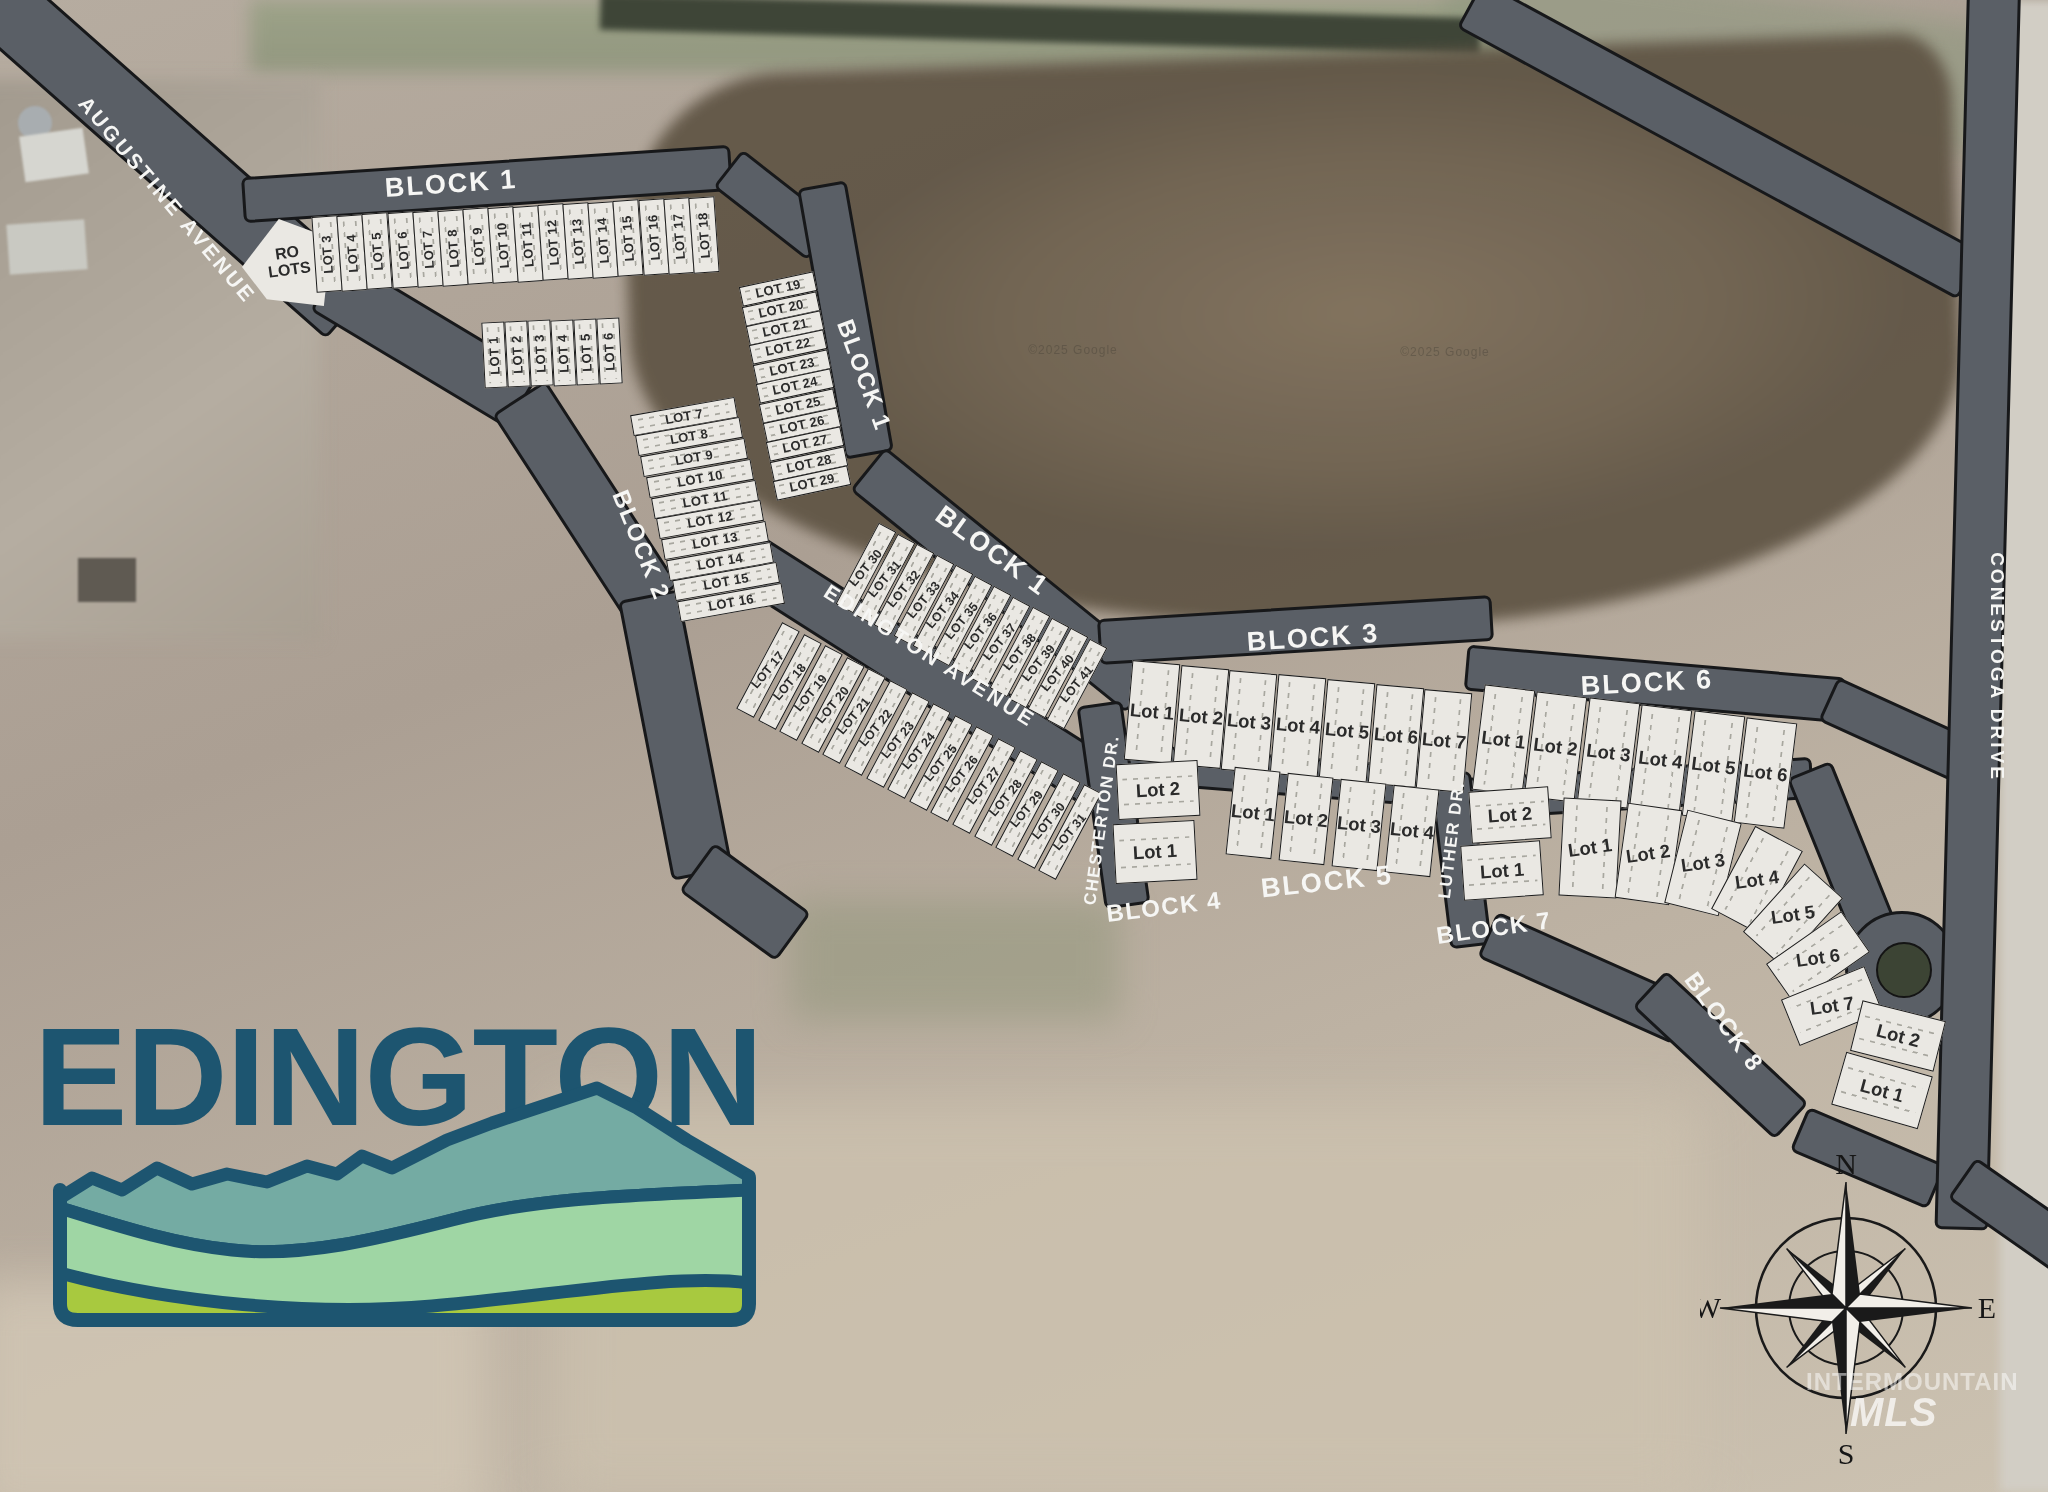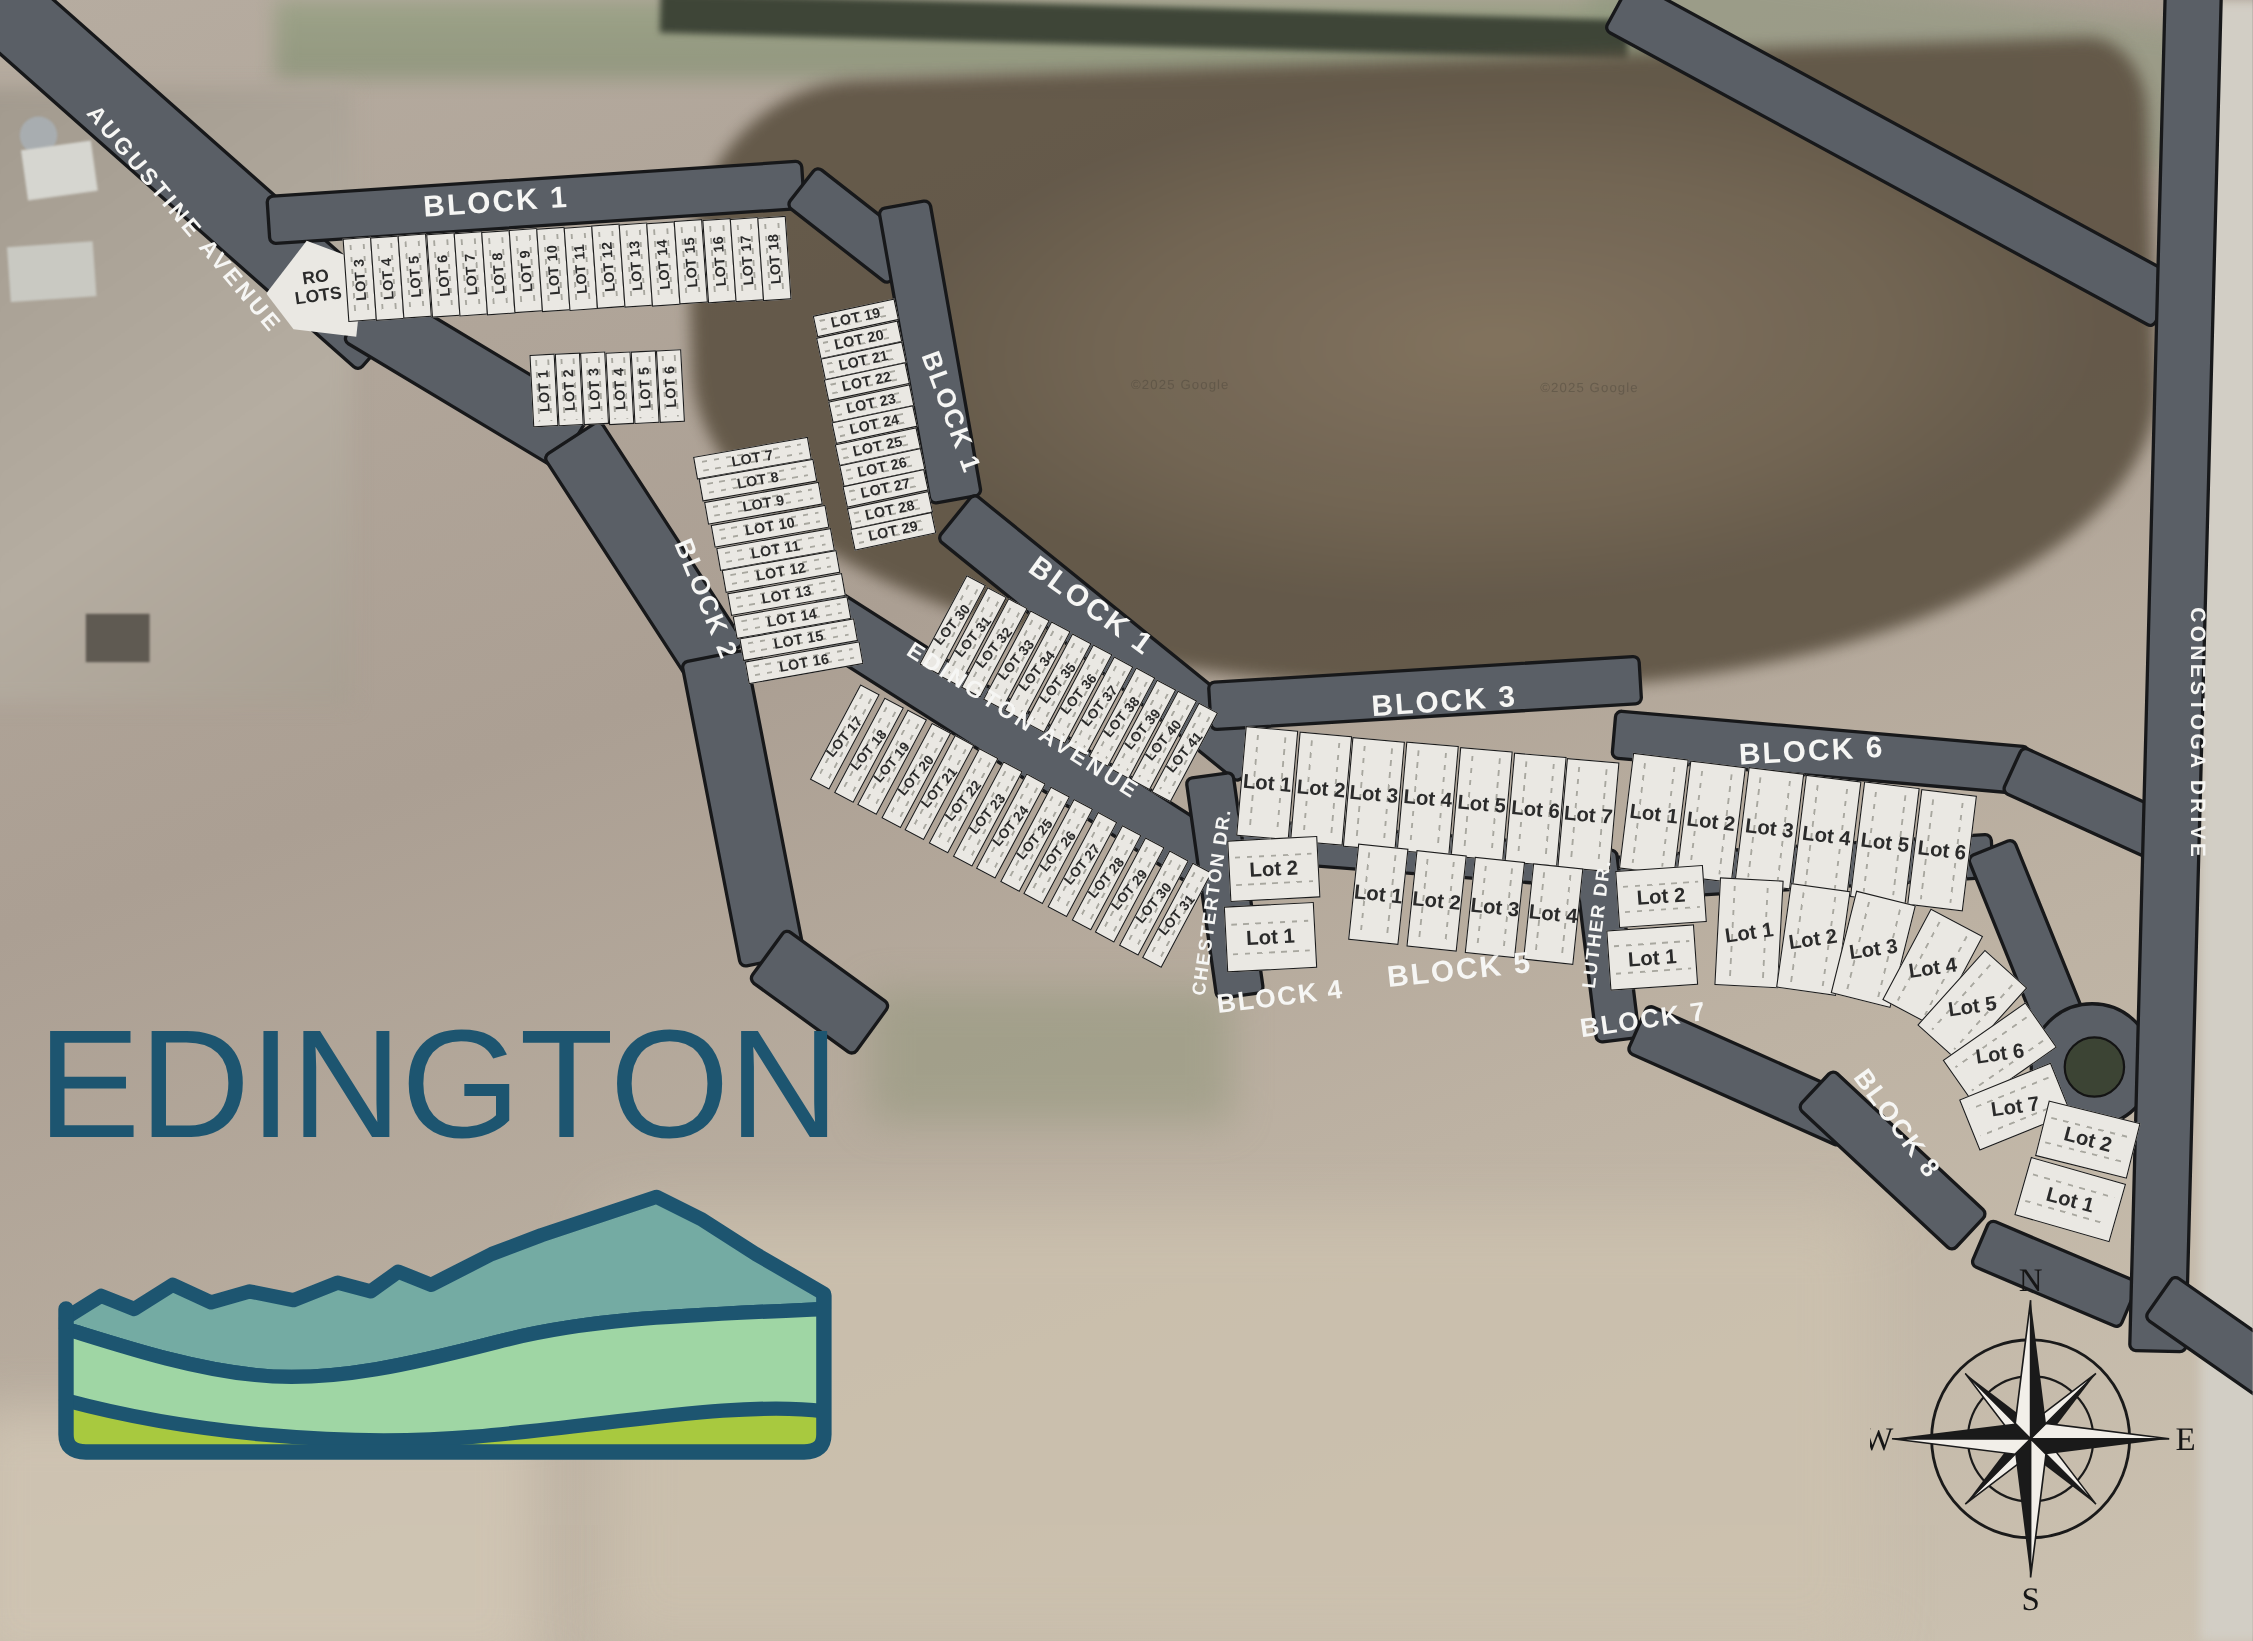--- a/index.html
+++ b/index.html
@@ -24,21 +24,21 @@
   .banner{font-size:27px;letter-spacing:2px;}
   .banner-sm{font-size:24px;letter-spacing:1.5px;}
   .street{font-size:21px;letter-spacing:3px;}
   .street-sm{font-size:17px;letter-spacing:1.5px;}
   #ro-lots{position:absolute;left:242px;top:213px;width:92px;height:98px;background:#eae8e3;
            clip-path:polygon(40% 6%,97% 26%,89% 95%,27% 88%,0% 55%);
            display:flex;align-items:center;justify-content:center;
            filter:drop-shadow(0 0 1px #111) drop-shadow(0 0 1px #111);}
   #ro-lots span{font-size:16px;font-weight:bold;color:#2b2b2b;text-align:center;line-height:1.05;
                 white-space:pre-line;transform:rotate(-8deg);}
-  #title-name{position:absolute;left:34px;top:905px;font-size:140px;font-weight:normal;
+  #title-name{position:absolute;left:34px;top:996px;font-size:140px;font-weight:bold;
               letter-spacing:-1px;color:#1d5570;}
   #title-edition{position:absolute;left:120px;top:1366px;width:560px;text-align:center;
                  font-family:"Liberation Serif",serif;font-size:46px;letter-spacing:10px;color:#161616;}
   .gwm{position:absolute;font-size:12px;color:rgba(70,64,54,0.40);letter-spacing:1px;transform:translate(-50%,-50%);}
   #mls{position:absolute;left:1806px;top:1368px;color:#fff;}
   #mls .l1{font-size:24px;font-weight:bold;letter-spacing:1px;opacity:.5;}
   #mls .l2{font-size:40px;font-weight:bold;font-style:italic;opacity:.72;margin-left:44px;margin-top:-6px;letter-spacing:1px;}
 </style>
 </head>
 <body>
@@ -475,14 +475,18 @@
       </g>
     </g>
     <g font-family="Liberation Serif,serif" font-size="30" fill="#161616" text-anchor="middle">
       <text x="146" y="26">N</text>
       <text x="287" y="170">E</text>
       <text x="146" y="316">S</text>
       <text x="7" y="170">W</text>
     </g>
   </svg>
 
+  <div id="mls">
+    <div class="l1">INTERMOUNTAIN</div>
+    <div class="l2">MLS</div>
+  </div>
 
 </div>
 
 </body></html>

